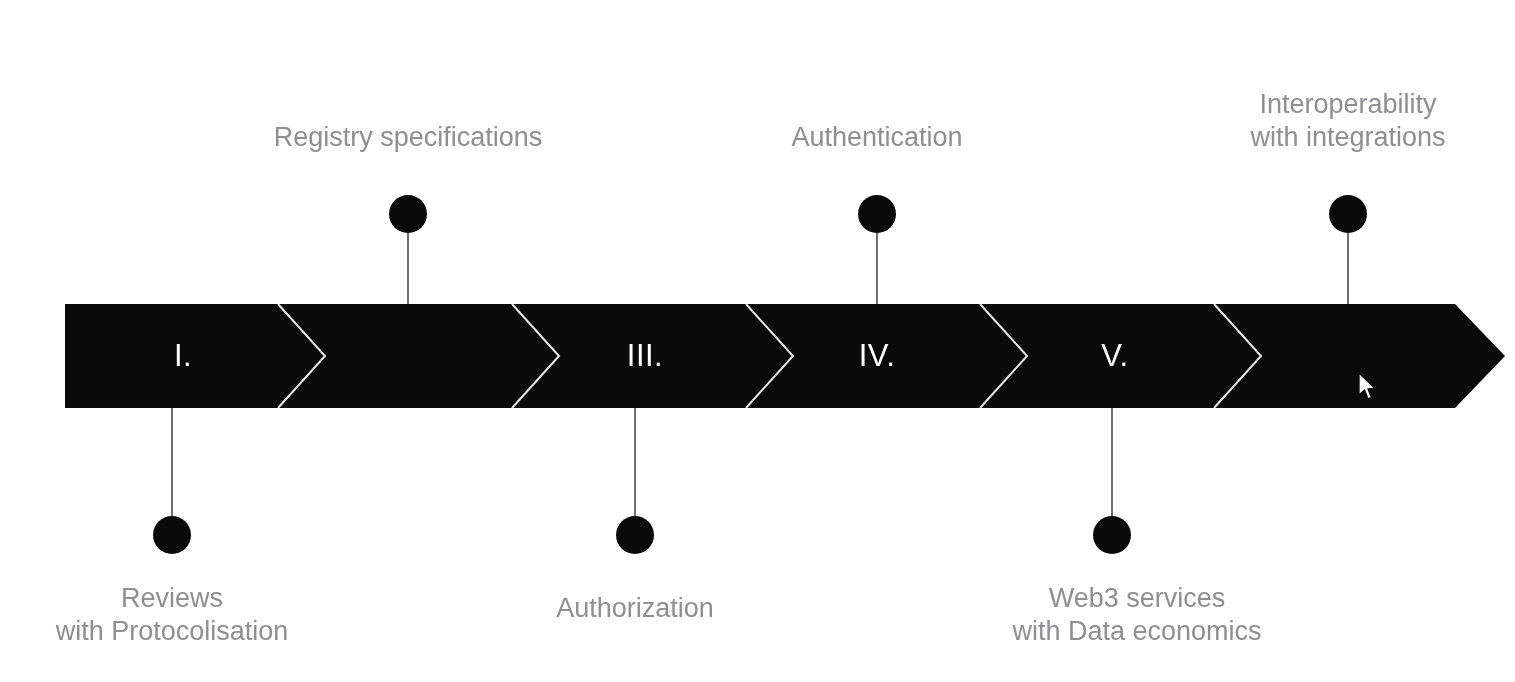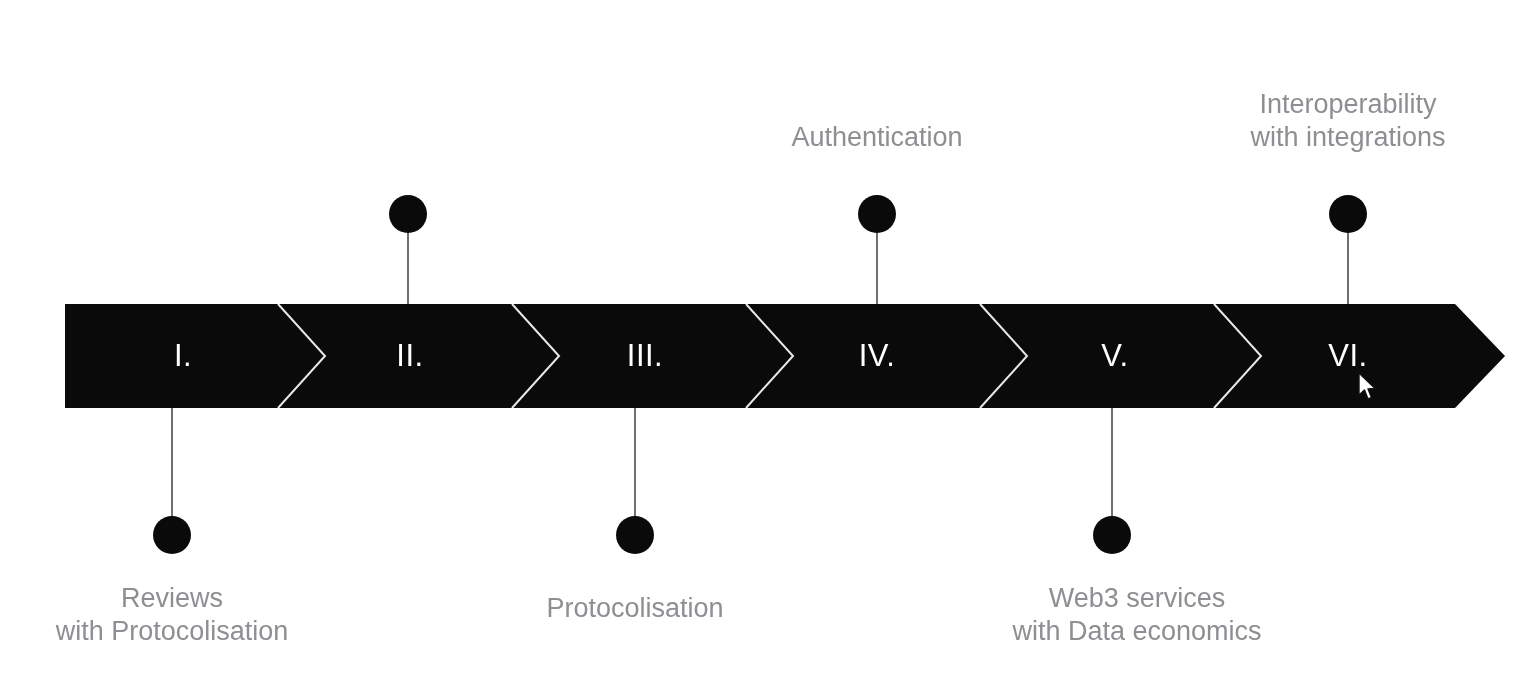--- a/index.html
+++ b/index.html
@@ -82,20 +82,21 @@
     width: 22px;
     height: 30px;
     pointer-events: none;
   }
 </style>
 </head>
 <body>
 
 <div id="stage">
 
+  <div class="node-label top" style="left:178px; top:121px; width:460px;">Registry specifications</div>
 
   <div class="node-label top" style="left:652px; top:121px; width:450px;">Authentication</div>
 
   <div class="node-label top" style="left:1118px; top:88px; width:460px;">Interoperability
 with integrations</div>
 
   <div class="connector" style="left:407px; top:232px; height:72px;"></div>
   <div class="connector" style="left:876px; top:232px; height:72px;"></div>
   <div class="connector" style="left:1347px; top:232px; height:72px;"></div>
 
@@ -112,38 +113,36 @@
         <polyline points="213,0 260,52 213,104"></polyline>
         <polyline points="447,0 494,52 447,104"></polyline>
         <polyline points="681,0 728,52 681,104"></polyline>
         <polyline points="915,0 962,52 915,104"></polyline>
         <polyline points="1149,0 1196,52 1149,104"></polyline>
       </g>
     </svg>
   </div>
 
   <div class="step-numeral" style="left:123px; width:120px;">I.</div>
-  <div class="step-numeral" style="left:350px; width:120px;">II.</div>
   <div class="step-numeral" style="left:585px; width:120px;">III.</div>
   <div class="step-numeral" style="left:817px; width:120px;">IV.</div>
   <div class="step-numeral" style="left:1055px; width:120px;">V.</div>
-  <div class="step-numeral" style="left:1288px; width:120px;">VI.</div>
 
   <div class="connector" style="left:171px; top:408px; height:110px;"></div>
   <div class="connector" style="left:634px; top:408px; height:110px;"></div>
   <div class="connector" style="left:1111px; top:408px; height:110px;"></div>
 
   <div class="node-dot" style="left:153px; top:516px;"></div>
   <div class="node-dot" style="left:616px; top:516px;"></div>
   <div class="node-dot" style="left:1093px; top:516px;"></div>
 
   <div class="node-label bottom" style="left:-58px; top:582px; width:460px;">Reviews
 with Protocolisation</div>
 
-  <div class="node-label bottom" style="left:405px; top:592px; width:460px;">Protocolisation</div>
+  <div class="node-label bottom" style="left:405px; top:592px; width:460px;">Authorization</div>
 
   <div class="node-label bottom" style="left:907px; top:582px; width:460px;">Web3 services
 with Data economics</div>
 
   <svg class="cursor-pointer" viewBox="0 0 22 30" style="left:1357px; top:372px;">
     <path d="M2,1 L2,23 L7.5,18 L11,27 L14.5,25.5 L11,17 L18,16.5 Z" fill="#ffffff" stroke="#111111" stroke-width="1.4" stroke-linejoin="round"></path>
   </svg>
 
 </div>
 

